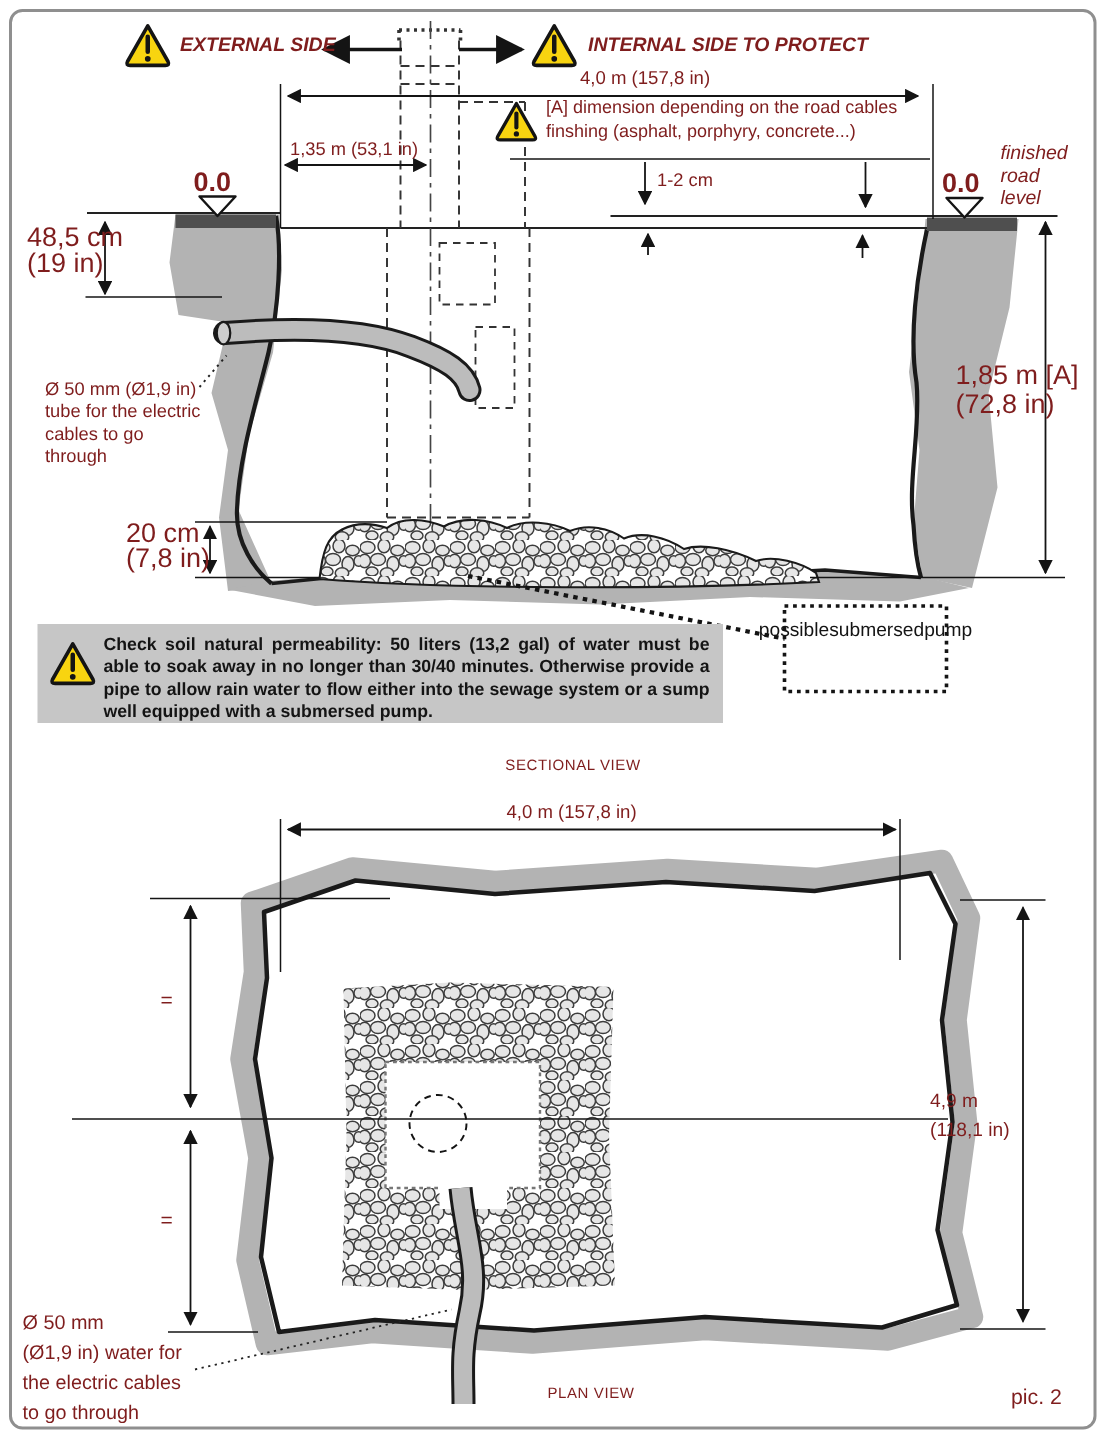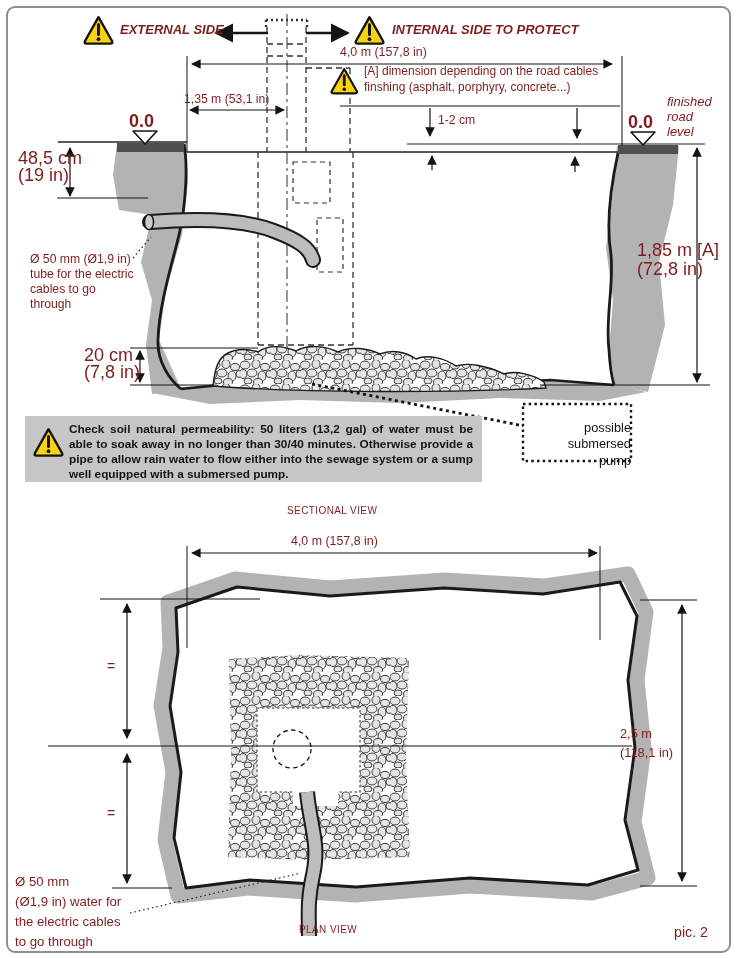--- a/index.html
+++ b/index.html
@@ -1,29 +1,29 @@
 <!DOCTYPE html>
 <html><head>
 <meta charset="utf-8">
 <style>
   html,body{margin:0;padding:0;background:#fff;}
   #page{position:relative;width:737px;height:958px;background:#fff;overflow:hidden;
         font-family:"Liberation Sans",sans-serif;color:#141414;}
   #frame{position:absolute;left:6px;top:6px;right:6px;bottom:5px;border:2px solid #8f8f8f;border-radius:9px;pointer-events:none;}
   #art{position:absolute;left:0;top:0;width:737px;height:958px;}
   .lbl{position:absolute;white-space:nowrap;font-size:12.3px;line-height:15px;color:#7f1d1d;}
-  .b{font-weight:bold}.i{font-style:italic}.ctr{text-align:left}
+  .b{font-weight:bold}.i{font-style:italic}.ctr{text-align:center}
   .fs125{font-size:18px}.fs13{font-size:13px}.fs134{font-size:10px;letter-spacing:.4px}
   .lh16{line-height:16.5px}.lh15{line-height:15px}.lh185{line-height:18.5px}.lh19{line-height:19px}.lh20{line-height:20px}
   #warnbox{position:absolute;left:25px;top:416px;width:457px;height:66px;background:#c6c6c6;}
   #warnbox .txt{position:absolute;left:44px;top:6px;width:404px;font-size:11.8px;font-weight:bold;
                 text-align:justify;line-height:14.9px;white-space:normal;}
   #warnbox svg{position:absolute;left:7px;top:11px;}
-  #pumptext{position:absolute;left:523px;top:416px;width:108px;height:57px;display:flex;flex-direction:column;
-            justify-content:center;align-items:flex-end;font-size:12.8px;line-height:16.5px;}
+  #pumptext{position:absolute;left:523px;top:392px;width:108px;height:57px;display:flex;flex-direction:row;
+            justify-content:center;align-items:center;font-size:12.8px;line-height:16.5px;}
 </style>
 </head>
 <body>
 
 <div id="page">
 
 <svg id="art" viewBox="0 0 737 958">
   <defs>
     <marker id="ah" viewBox="0 0 10 10" refX="9" refY="5" markerWidth="8" markerHeight="8" orient="auto-start-reverse">
       <path d="M0,0 L10,5 L0,10 z" fill="#141414"></path>
@@ -203,21 +203,21 @@
     <circle cx="15.5" cy="24.2" r="1.9" fill="#141414"></circle>
   </svg>
   <div class="txt">Check soil natural permeability: 50 liters (13,2 gal) of water must be able to soak away in no longer than 30/40 minutes. Otherwise provide a pipe to allow rain water to flow either into the sewage system or a sump well equipped with a submersed pump.</div>
 </div>
 <div class="lbl ctr fs134" style="left:287px;top:503px;width:190px">SECTIONAL VIEW</div>
 
 <div class="lbl ctr" style="left:291px;top:534px;width:180px;font-size:12.4px">4,0 m (157,8 in)</div>
 <div class="lbl" style="left:107px;top:659px;font-size:14px">=</div>
 <div class="lbl" style="left:107px;top:806px;font-size:14px">=</div>
 <div class="lbl lh19" style="left:620px;top:724px;font-size:12.8px">
-  <div>2,5 m</div>
+  <div>4,9 m</div>
   <div>(118,1 in)</div>
 </div>
 <div class="lbl lh20" style="left:15px;top:872px;font-size:13.2px">
   <div>Ø 50 mm</div>
   <div>(Ø1,9 in) water for</div>
   <div>the electric cables</div>
   <div>to go through</div>
 </div>
 <div class="lbl ctr fs134" style="left:299px;top:922px;width:190px">PLAN VIEW</div>
 <div class="lbl" style="left:674px;top:925px;font-size:14.2px">pic. 2</div>

